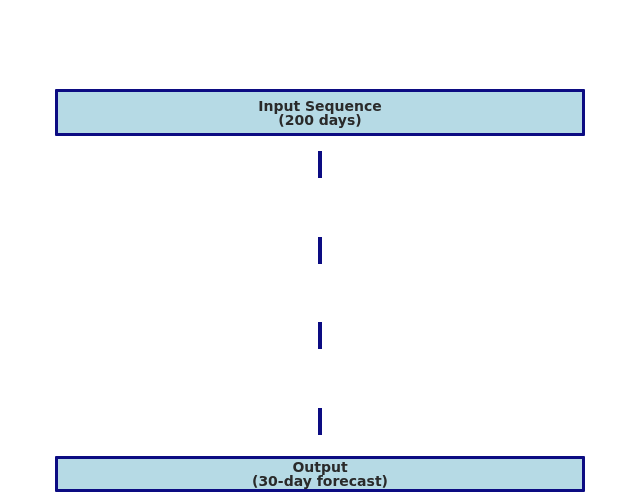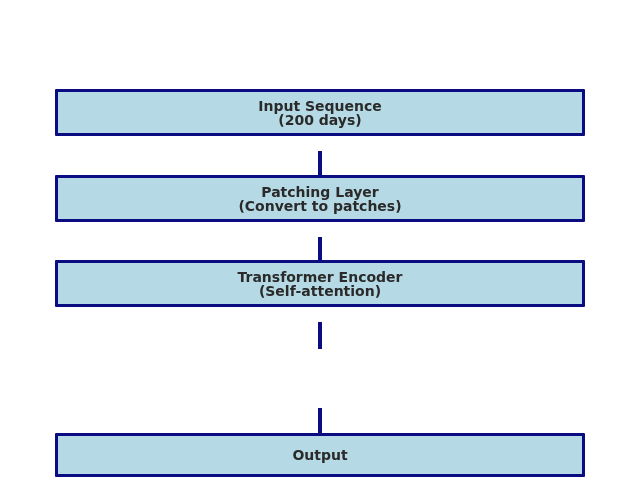--- a/index.html
+++ b/index.html
@@ -62,34 +62,27 @@
 <div class="figure" style="--bg: #ffffff; --box-fill: #b6dae5; --box-border: #0c0c82; --connector: #0c0c82; --title-text: #2e3440; --box-text: #2a2a2a;">
 
 
   <div class="box" style="top:89px">
     <div class="line">Input Sequence</div>
     <div class="line">(200 days)</div>
   </div>
 
   <div class="connector" style="top:151px"></div>
 
-  <div class="box" style="top:175px">
-    <div class="line">Patching Layer</div>
-    <div class="line">(Convert to patches)</div>
-  </div>
 
   <div class="connector" style="top:237px"></div>
 
-  <div class="box" style="top:260px">
-    <div class="line">Transformer Encoder</div>
-    <div class="line">(Self-attention)</div>
-  </div>
 
   <div class="connector" style="top:322px"></div>
 
 
   <div class="connector" style="top:408px"></div>
 
-  <div class="box" style="top:433px; height:44px">
+  <div class="box" style="top:456px; height:36px">
     <div class="line">Output</div>
+    <div class="line">(30-day forecast)</div>
   </div>
 
 </div>
 
 </body></html>

